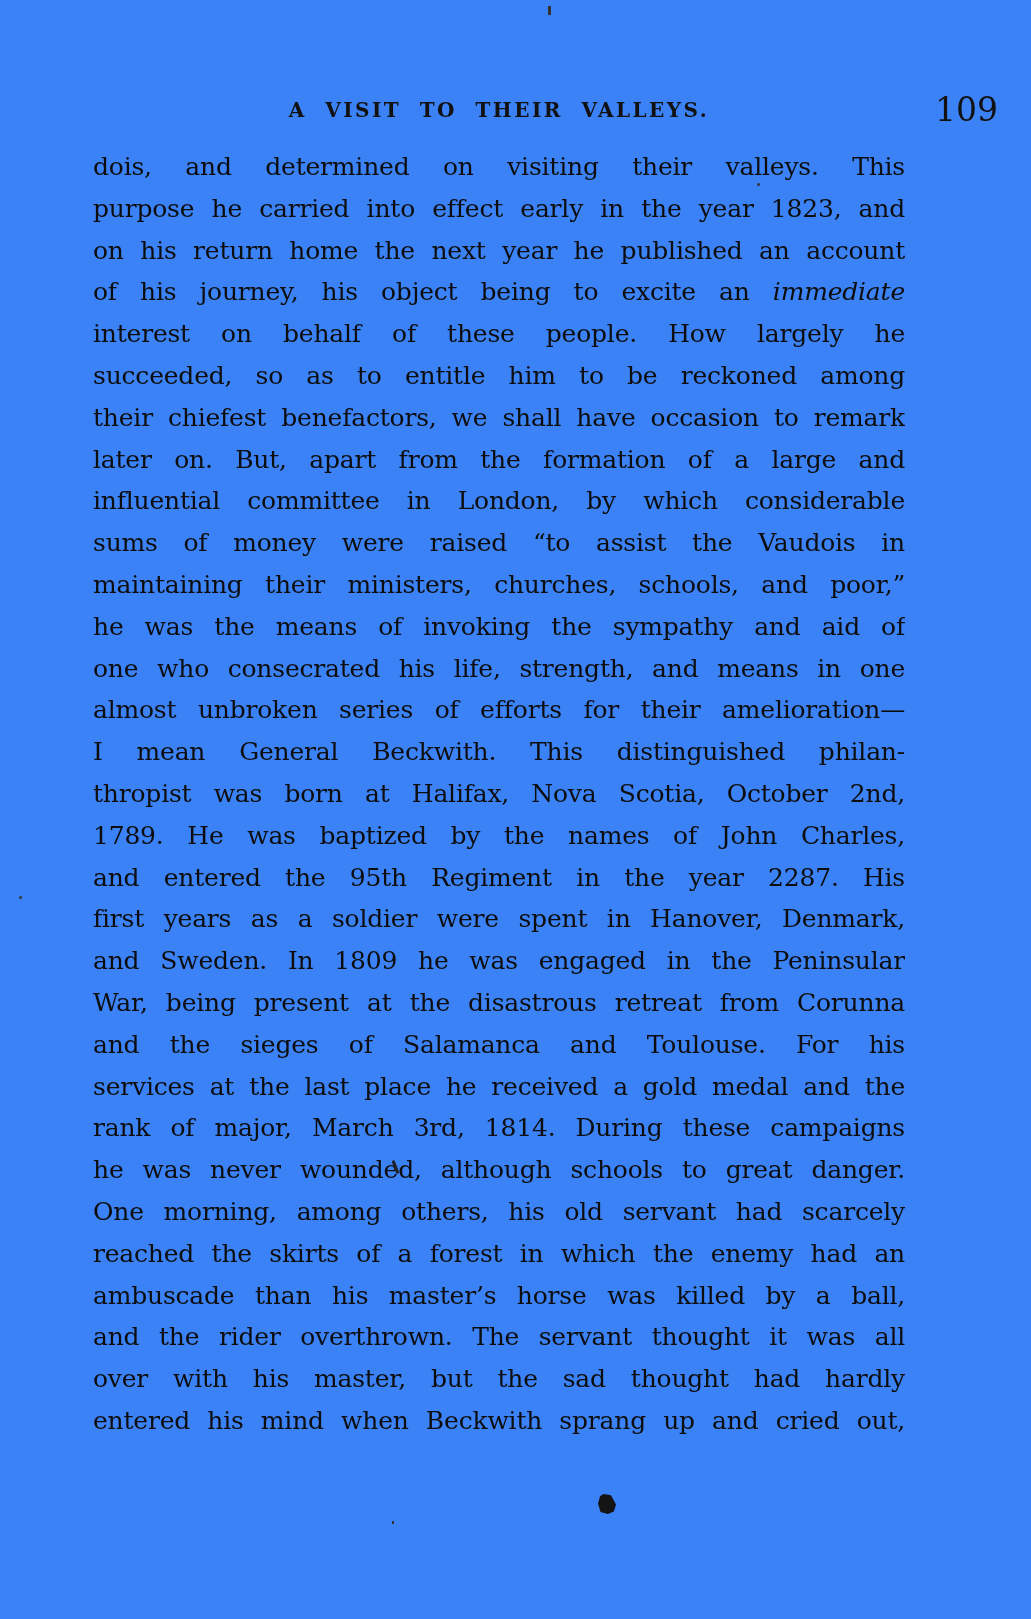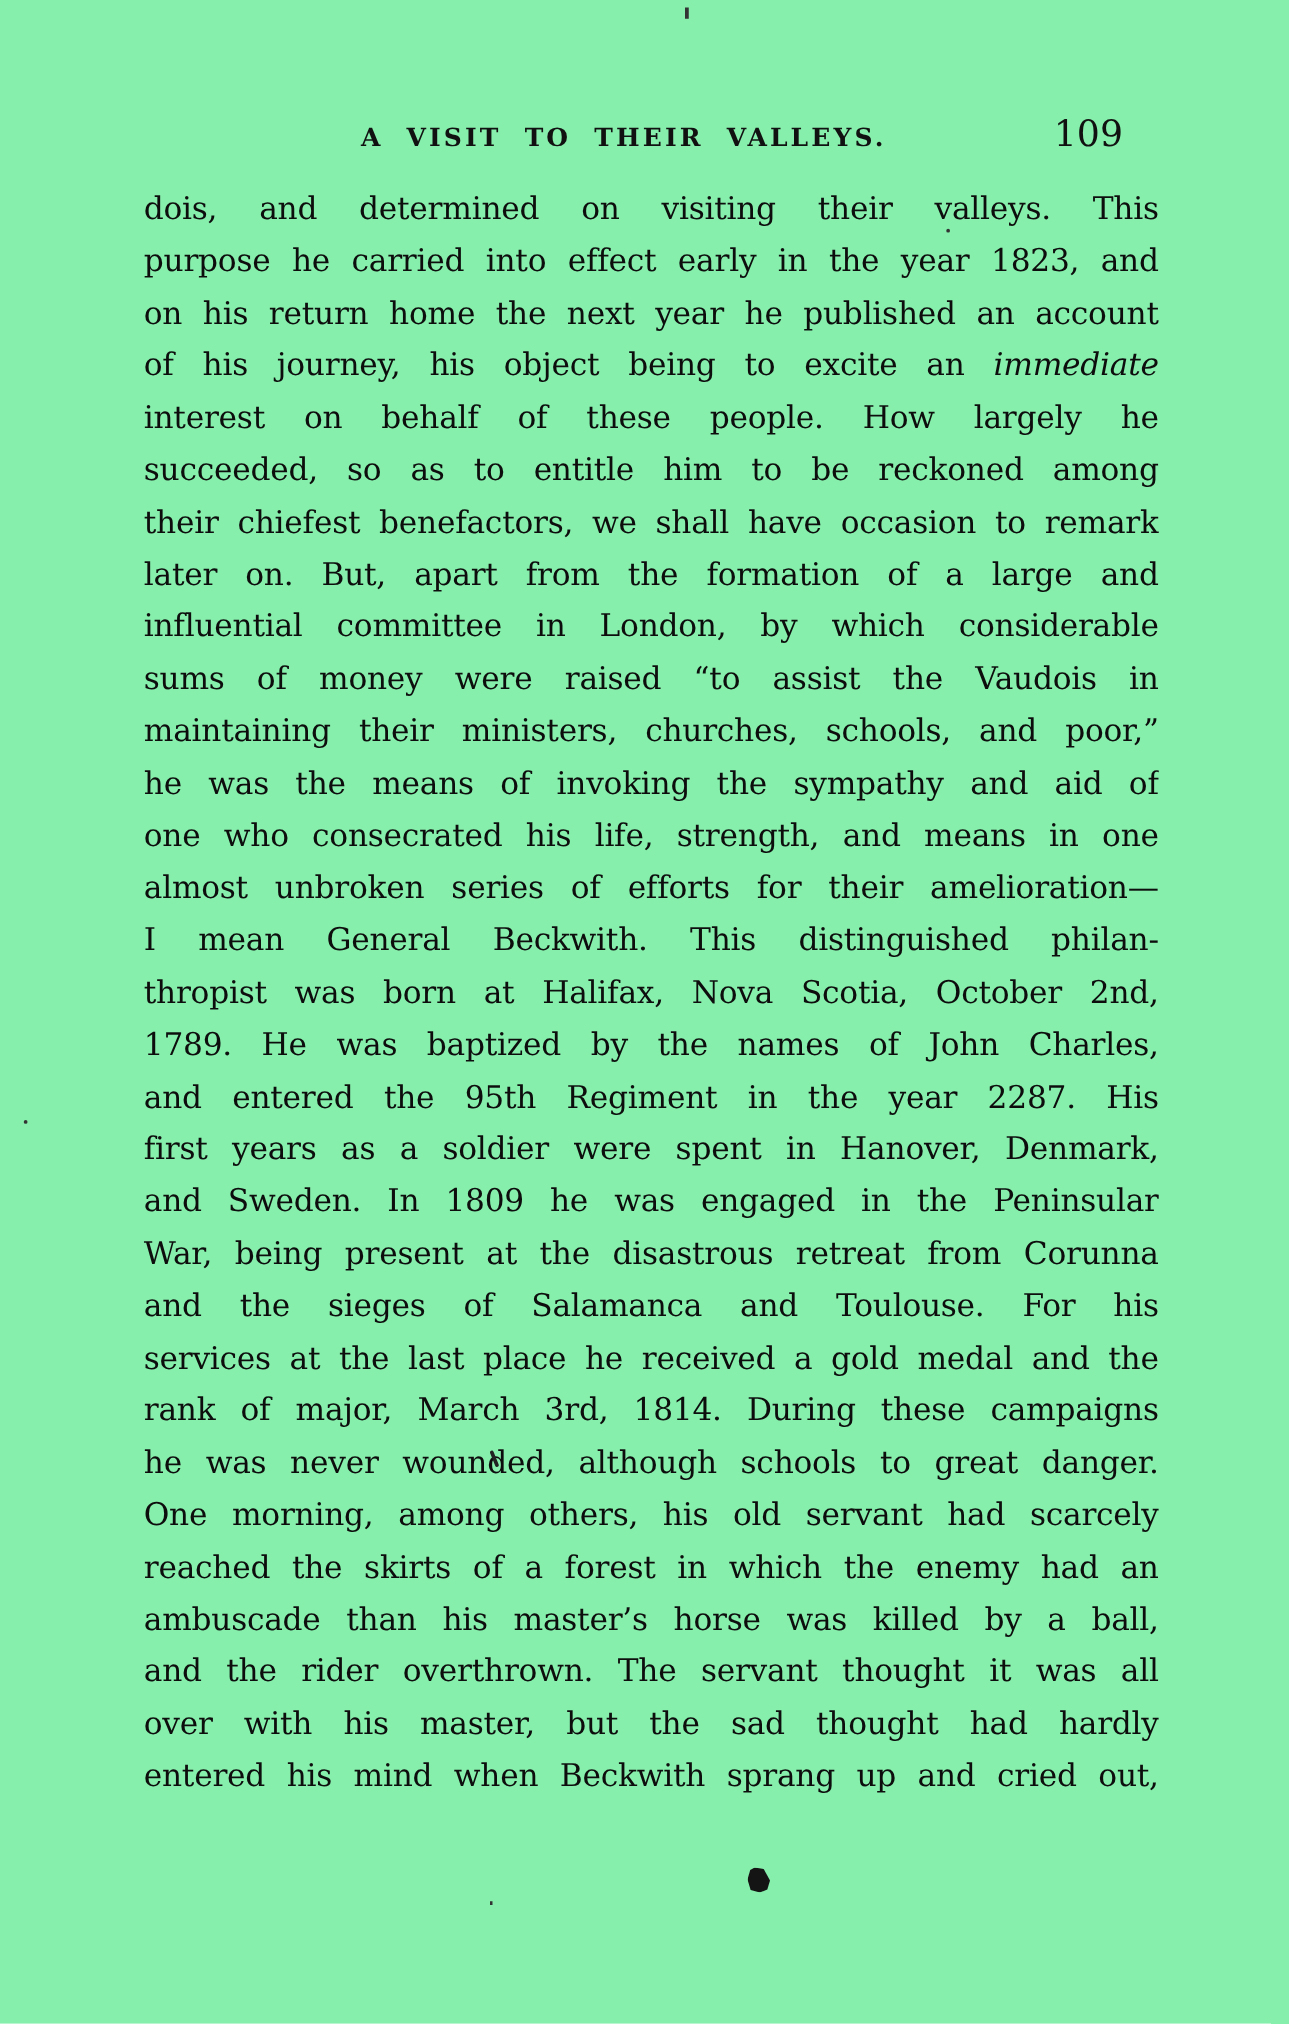--- a/index.html
+++ b/index.html
@@ -4,21 +4,21 @@
 <style>
   html, body {
     margin: 0;
     padding: 0;
     background: #ffffff;
   }
   .page {
     position: relative;
     width: 1031px;
     height: 1619px;
-    background: #86efac;
+    background: #3b82f6;
     overflow: hidden;
     font-family: "DejaVu Serif", "Liberation Serif", serif;
     color: #0d0d0d;
   }
   .running-head {
     position: absolute;
     left: 93px;
     top: 92px;
     width: 812px;
     height: 36px;
@@ -34,29 +34,29 @@
     letter-spacing: 2.5px;
     word-spacing: 9px;
     text-transform: uppercase;
     color: #111;
   }
   .page-number {
     position: absolute;
     left: 750px;
     top: -2px;
     width: 155px;
-    font-size: 29px;
+    text-align: right;
+    font-size: 33px;
     color: #111;
   }
   .body-text {
     position: absolute;
     left: 93px;
     top: 146px;
     width: 812px;
-    margin-left: 22px;
   }
   .line {
     height: 41.8px;
     line-height: 41.8px;
     font-size: 25px;
     letter-spacing: -0.2px;
     text-align: justify;
     text-align-last: justify;
     text-justify: inter-word;
     overflow: hidden;

